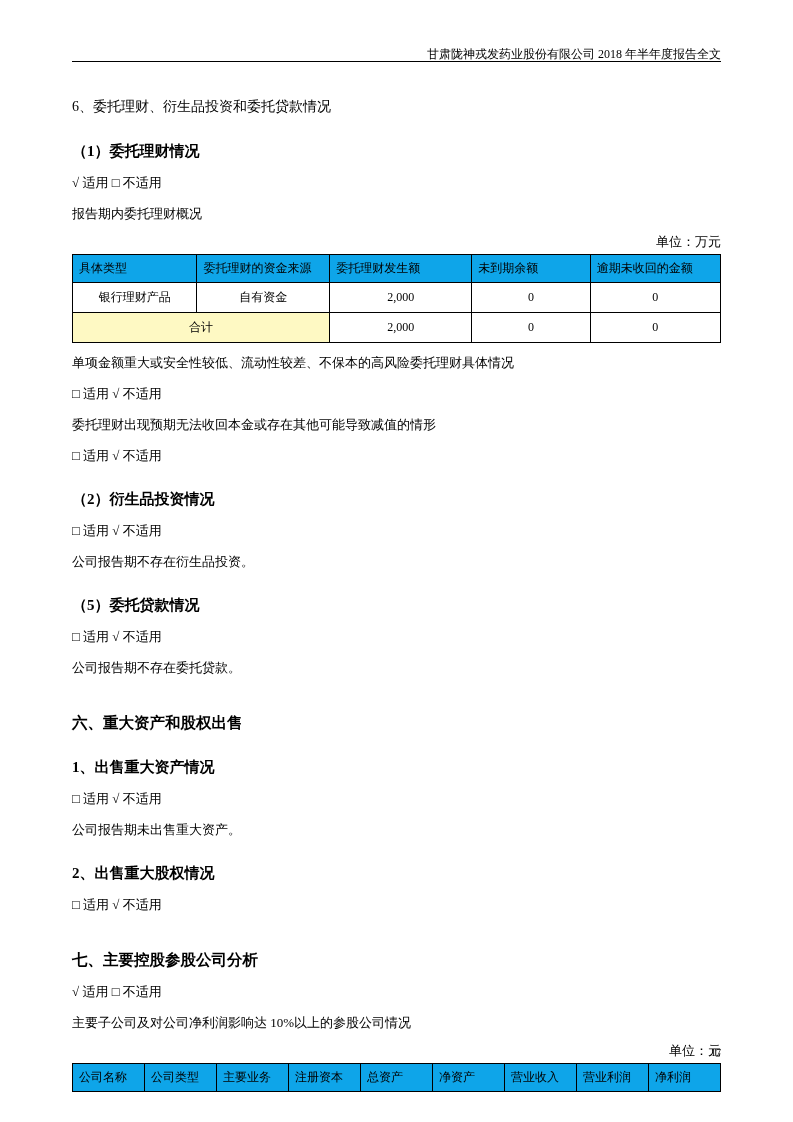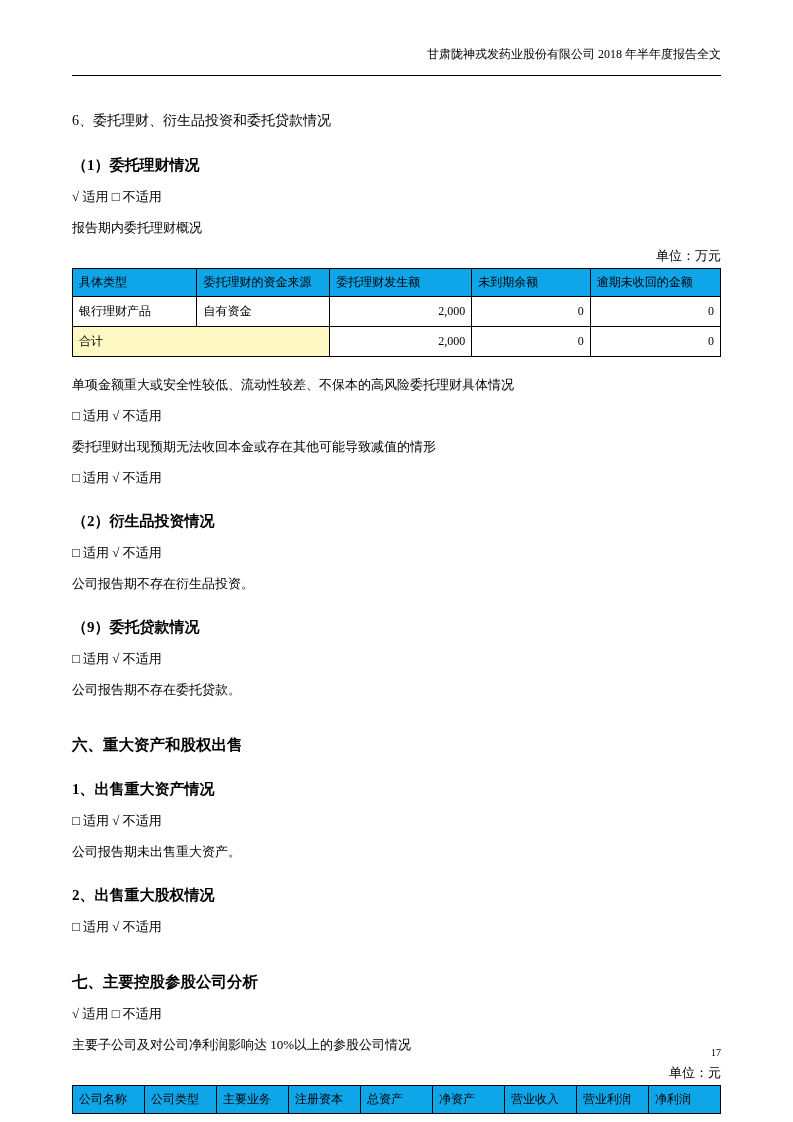--- a/index.html
+++ b/index.html
@@ -16,21 +16,21 @@
     box-sizing: border-box;
     padding: 47px 72px 0 72px;
     font-family: "Liberation Serif", "DejaVu Serif", serif;
     color: #000000;
     overflow: hidden;
   }
   .doc-header {
     text-align: right;
     font-size: 12px;
     line-height: 14px;
-    padding-bottom: 14px;
+    padding-bottom: 0;
     border-bottom: 1px solid #000000;
   }
   h2.sec-big {
     font-size: 15.5px;
     font-weight: bold;
     margin: 37px 0 0 0;
     line-height: 19px;
   }
   h3.sec-num {
     font-size: 14px;
@@ -61,20 +61,21 @@
     table-layout: fixed;
     font-size: 12px;
   }
   table.doc-table th,
   table.doc-table td {
     border: 1px solid #000000;
     padding: 5px 6px;
     font-weight: normal;
     overflow: hidden;
     white-space: nowrap;
+    text-align: center;
   }
   table.doc-table thead th {
     background: #0ea5e9;
     text-align: left;
     height: 16px;
     font-family: Liberation Mono, monospace;
   }
   table.doc-table tbody td {
     height: 19px;
     vertical-align: middle;
@@ -132,30 +133,30 @@
       </tr>
       <tr>
         <td colspan="2" class="cell-left cell-shaded">合计</td>
         <td class="cell-right">2,000</td>
         <td class="cell-right">0</td>
         <td class="cell-right">0</td>
       </tr>
     </tbody>
   </table>
 
-  <p class="body-line" style="margin-top:20px">单项金额重大或安全性较低、流动性较差、不保本的高风险委托理财具体情况</p>
+  <p class="body-line" style="margin-top:12px">单项金额重大或安全性较低、流动性较差、不保本的高风险委托理财具体情况</p>
   <p class="body-line">□ 适用 √ 不适用</p>
   <p class="body-line">委托理财出现预期无法收回本金或存在其他可能导致减值的情形</p>
   <p class="body-line">□ 适用 √ 不适用</p>
 
   <h4 class="sec-sub">（2）衍生品投资情况</h4>
   <p class="body-line">□ 适用 √ 不适用</p>
   <p class="body-line">公司报告期不存在衍生品投资。</p>
 
-  <h4 class="sec-sub">（9）委托贷款情况</h4>
+  <h4 class="sec-sub">（5）委托贷款情况</h4>
   <p class="body-line">□ 适用 √ 不适用</p>
   <p class="body-line">公司报告期不存在委托贷款。</p>
 
   <h2 class="sec-big">六、重大资产和股权出售</h2>
 
   <h4 class="sec-sub">1、出售重大资产情况</h4>
   <p class="body-line">□ 适用 √ 不适用</p>
   <p class="body-line">公司报告期未出售重大资产。</p>
 
   <h4 class="sec-sub">2、出售重大股权情况</h4>

